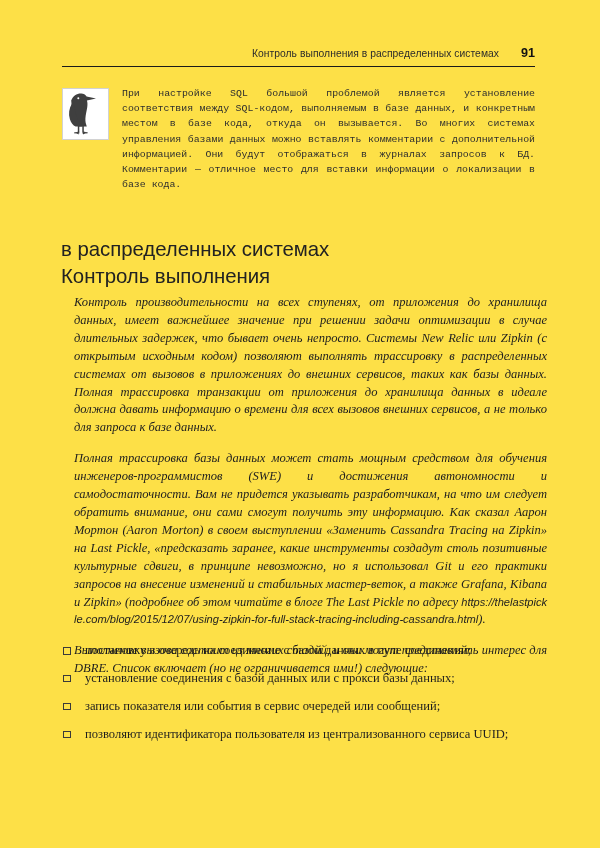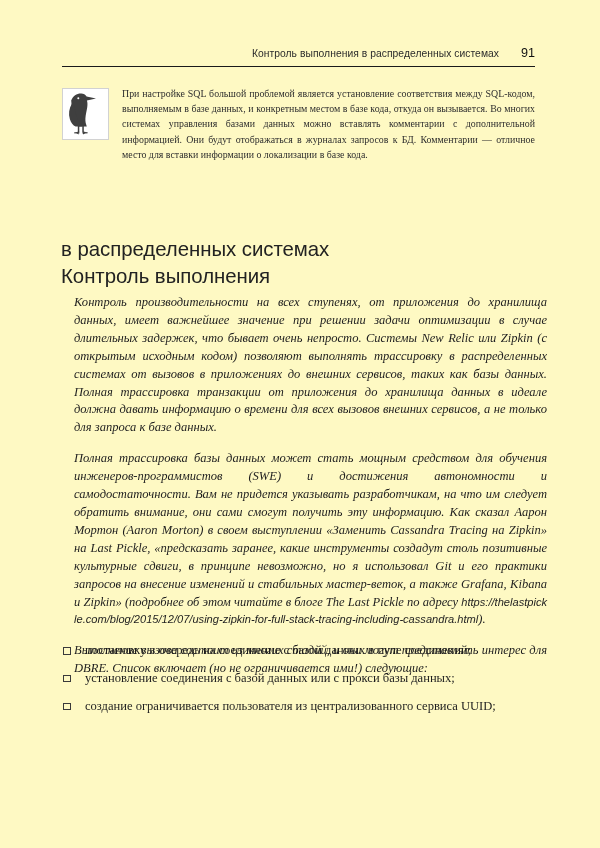--- a/index.html
+++ b/index.html
@@ -13,21 +13,21 @@
     overflow: hidden;
     font-family: "Liberation Serif", "DejaVu Serif", serif;
     color: #231f20;
     -webkit-font-smoothing: antialiased;
   }
 
   .page {
     position: relative;
     width: 600px;
     height: 848px;
-    background: #fef9c3;
+    background: #fde047;
     box-sizing: border-box;
   }
 
   
   .runhead {
     position: absolute;
     left: 62px;
     top: 46px;
     width: 473px;
     display: flex;
@@ -38,21 +38,21 @@
   .runhead-title {
     font-family: "Liberation Sans", "DejaVu Sans", sans-serif;
     font-size: 10.3px;
     letter-spacing: .005em;
     color: #2b2b2b;
     white-space: nowrap;
   }
   .runhead-folio {
     font-family: "Liberation Sans", "DejaVu Sans", sans-serif;
     font-size: 12.6px;
-    font-weight: 400;
+    font-weight: 700;
     color: #111111;
     min-width: 20px;
     text-align: right;
   }
   .runhead-rule {
     position: absolute;
     left: 62px;
     top: 66px;
     width: 473px;
     height: 1.4px;
@@ -83,21 +83,21 @@
   }
   .callout-title {
     font-family: "Liberation Sans", "DejaVu Sans", sans-serif;
     font-size: 10.6px;
     font-weight: 700;
     color: #111111;
     margin: 0 0 7px 0;
     letter-spacing: .004em;
   }
   .callout-text {
-    font-family: Liberation Serif, serif;
+    font-family: Liberation Mono, monospace;
     font-size: 9.9px;
     line-height: 15.2px;
     color: #2e2e2e;
     text-align: justify;
     margin: 0;
     hyphens: none;
   }
 
   
   .section-heading {
@@ -220,17 +220,21 @@
     <li>
       <span class="bullet-marker"></span>
       <span class="li-text">постановку в очередь на соединение с базой данных в пуле соединений;</span>
     </li>
     <li>
       <span class="bullet-marker"></span>
       <span class="li-text">установление соединения с базой данных или с прокси базы данных;</span>
     </li>
     <li>
       <span class="bullet-marker"></span>
-      <span class="li-text">создание ограничивается пользователя из централизованного сервиса UUID;</span>
+      <span class="li-text">запись показателя или события в сервис очередей или сообщений;</span>
+    </li>
+    <li>
+      <span class="bullet-marker"></span>
+      <span class="li-text">позволяют идентификатора пользователя из централизованного сервиса UUID;</span>
     </li>
   </ul>
 
 </div>
 
 </body></html>

